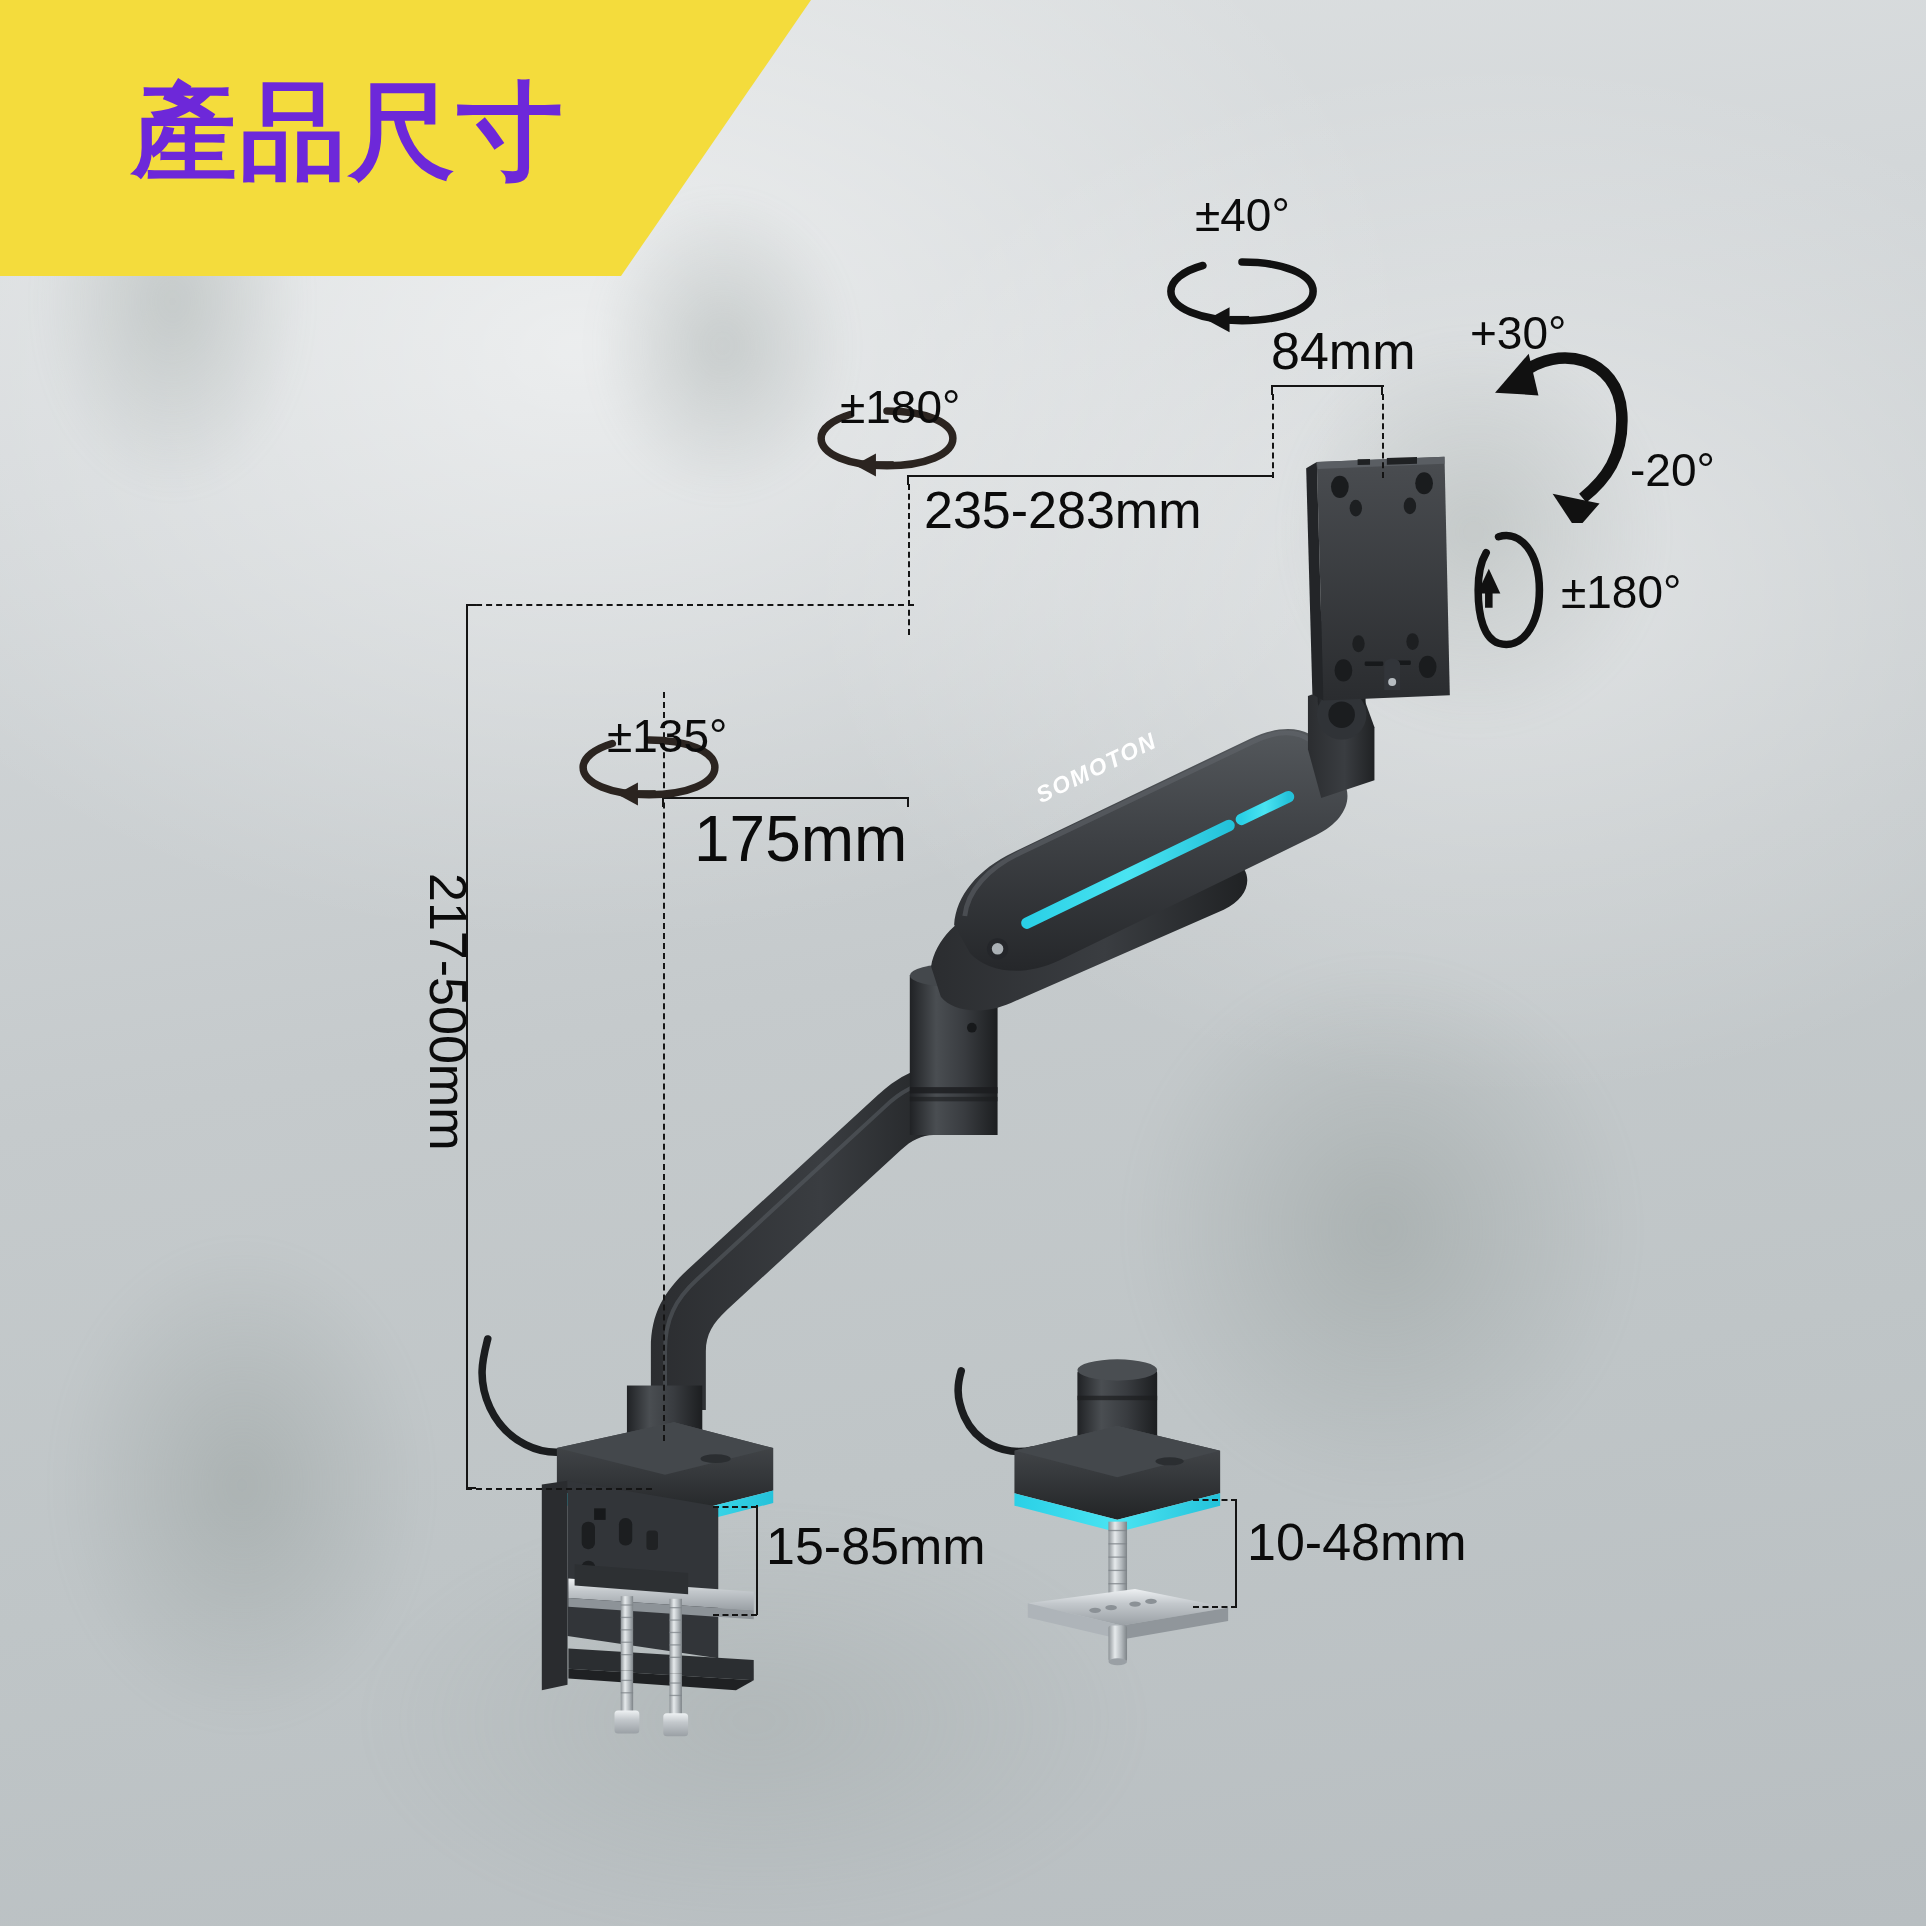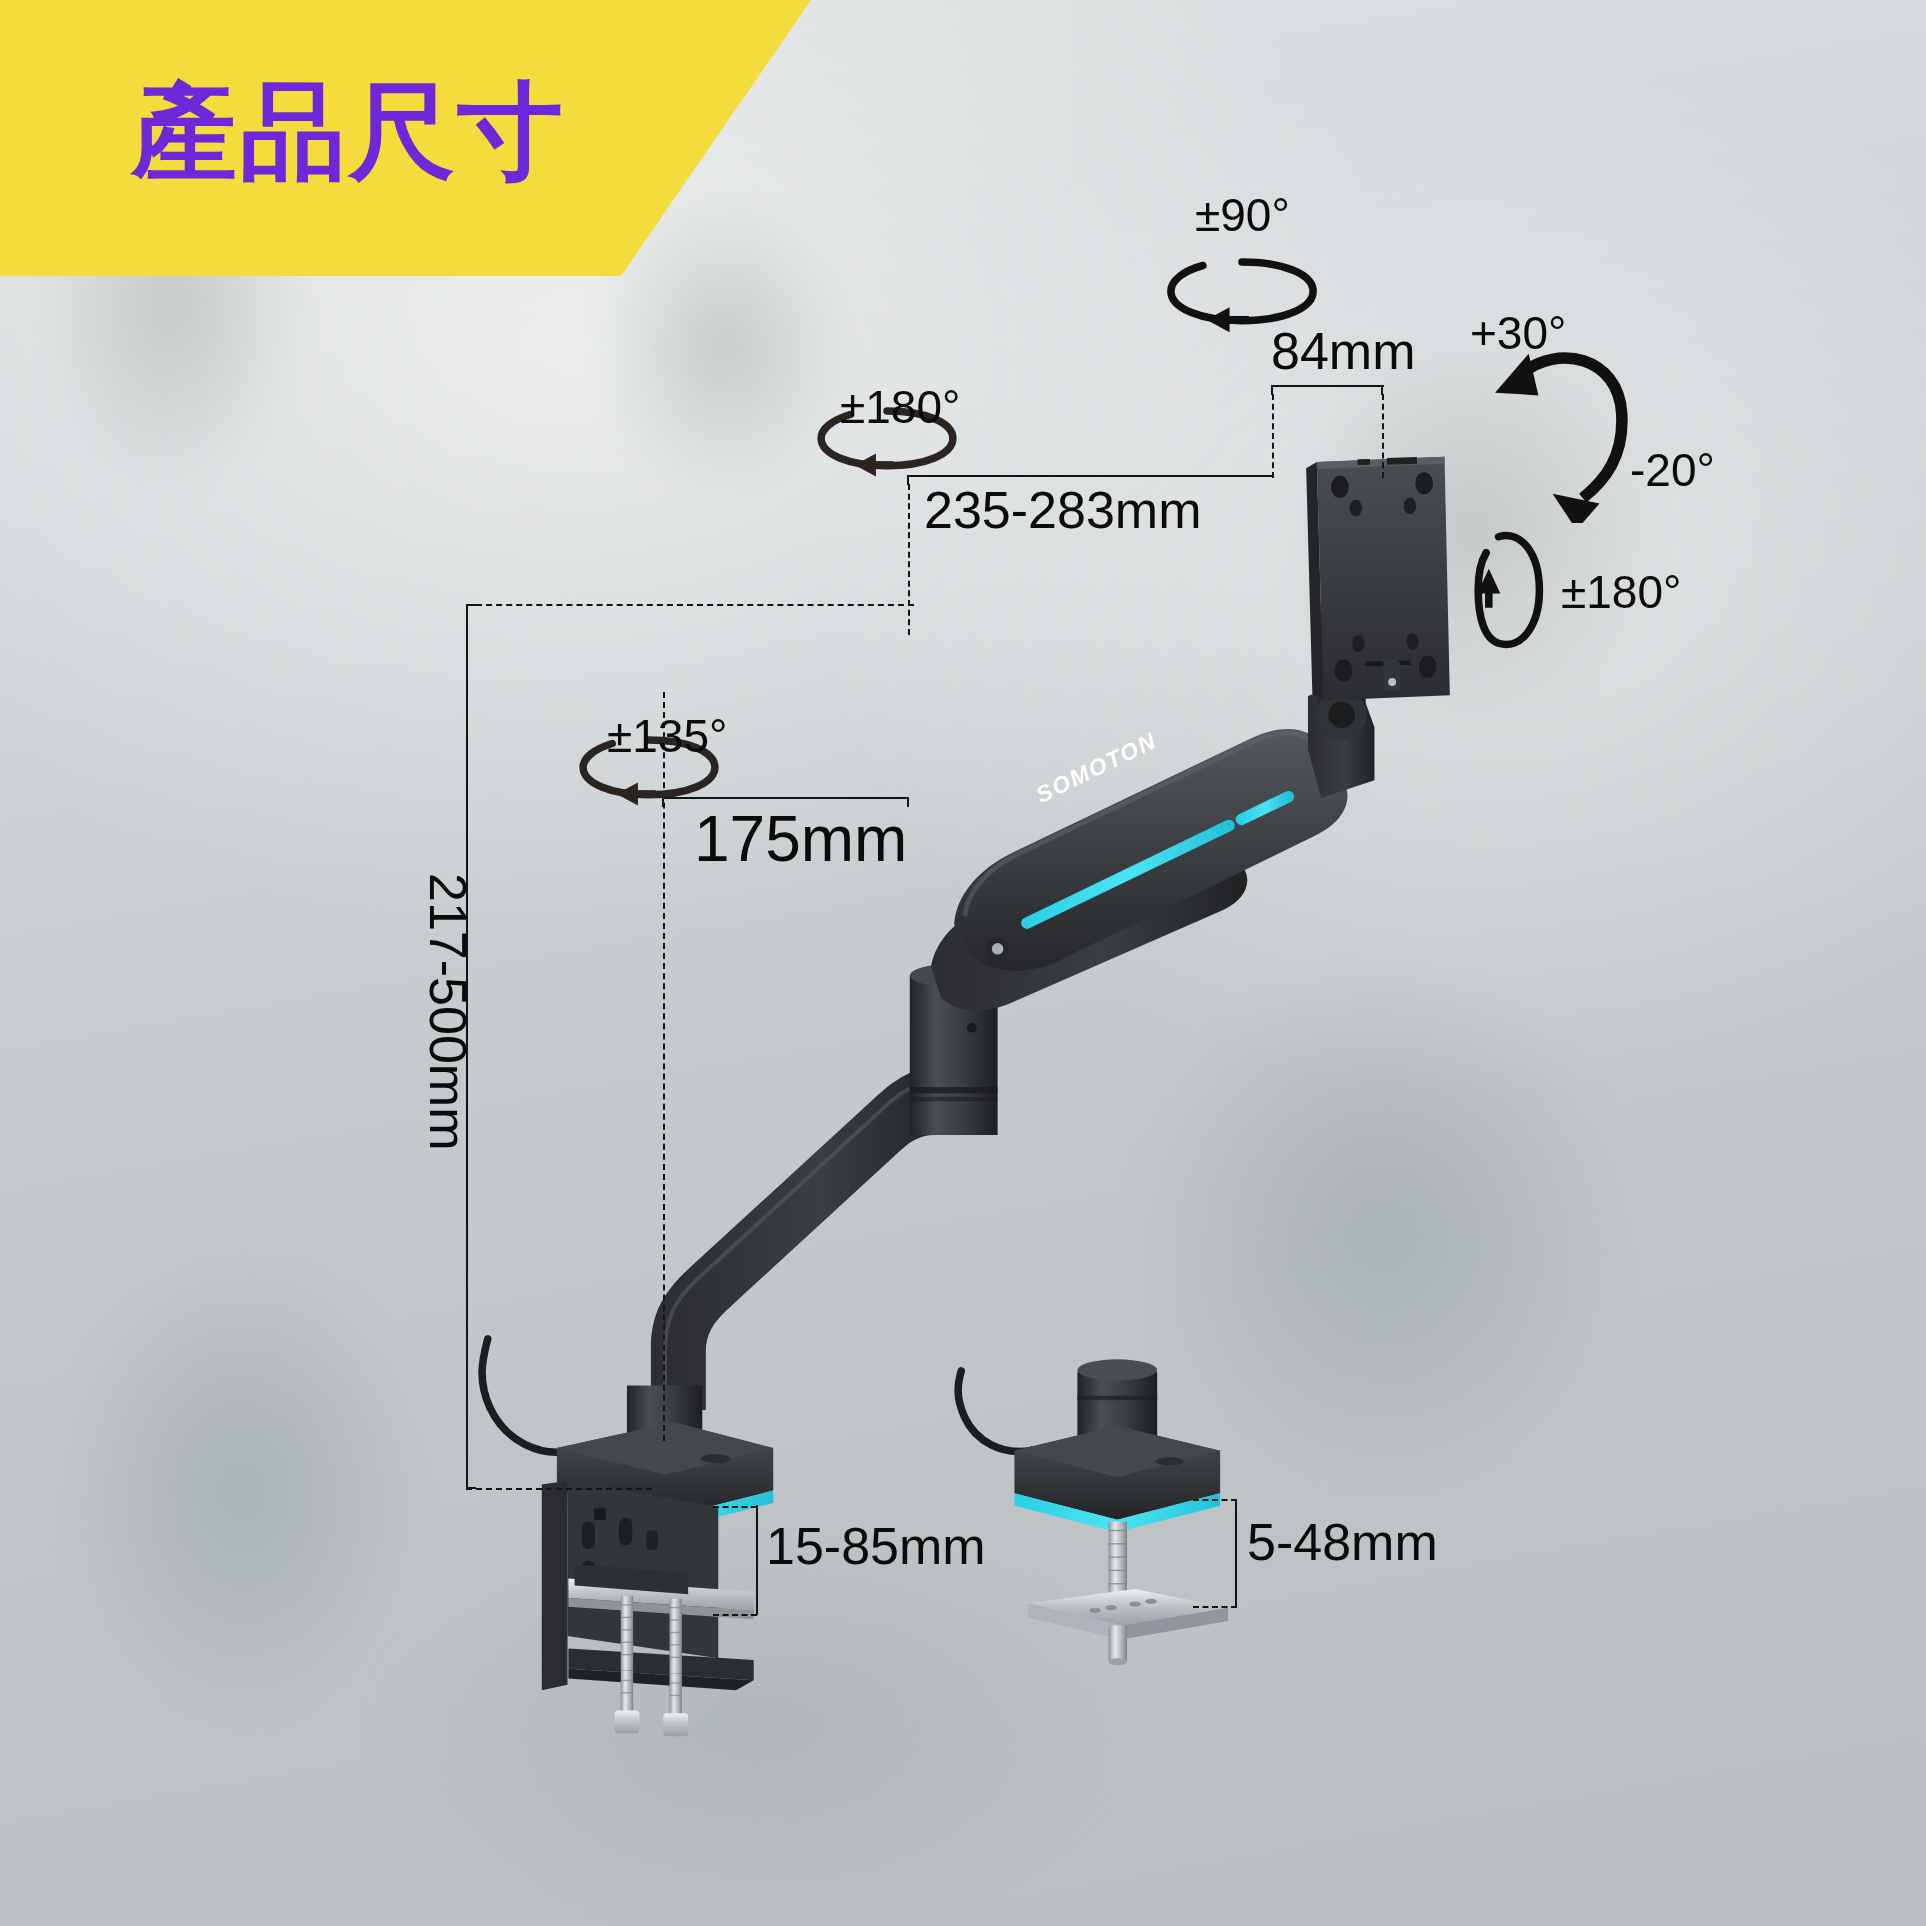--- a/index.html
+++ b/index.html
@@ -304,30 +304,30 @@
   <div class="dimtext" style="left:478px;top:873px;font-size:52px;transform:rotate(90deg);transform-origin:left top;">217-500mm</div>
 
   <div class="solid-v" style="left:756px;top:1505px;height:110px;"></div>
   <div class="dash-h" style="left:713px;top:1506px;width:44px;"></div>
   <div class="dash-h" style="left:713px;top:1614px;width:44px;"></div>
   <div class="dimtext" style="left:766px;top:1516px;font-size:52px;">15-85mm</div>
 
   <div class="solid-v" style="left:1235px;top:1499px;height:109px;"></div>
   <div class="dash-h" style="left:1193px;top:1499px;width:44px;"></div>
   <div class="dash-h" style="left:1193px;top:1606px;width:44px;"></div>
-  <div class="dimtext" style="left:1247px;top:1512px;font-size:52px;">5-48mm</div>
+  <div class="dimtext" style="left:1247px;top:1512px;font-size:52px;">10-48mm</div>
 
   <div class="rotbadge" style="left:1162px;top:253px;">
     <svg width="160" height="89" viewBox="0 0 360 200">
       <path d="M180 20 C274 20 340 48 340 86 C340 124 274 152 180 152 C86 152 20 124 20 86 C20 62 48 40 92 28" fill="none" stroke="#111" stroke-width="17" stroke-linecap="round"></path>
       <path d="M196 150 L152 150" fill="none" stroke="#111" stroke-width="17" stroke-linecap="butt"></path>
       <polygon points="152,122 100,150 152,178" fill="#111"></polygon>
     </svg>
   </div>
-  <div class="rotlabel" style="left:1195px;top:188px;font-size:46px;">±90°</div>
+  <div class="rotlabel" style="left:1195px;top:188px;font-size:46px;">±40°</div>
 
   <div class="rotbadge" style="left:1472px;top:328px;">
     <svg width="186" height="195" viewBox="0 0 420 440">
       <path d="M110 104 C196 34 330 66 338 192 C344 290 300 344 250 384" fill="none" stroke="#111" stroke-width="26" stroke-linecap="butt"></path>
       <polygon points="128,58 52,146 150,152" fill="#111"></polygon>
       <polygon points="288,396 182,374 236,456" fill="#111"></polygon>
     </svg>
   </div>
   <div class="rotlabel" style="left:1470px;top:306px;font-size:46px;">+30°</div>
   <div class="rotlabel" style="left:1618px;top:443px;font-size:46px;margin-left:12px;">-20°</div>

